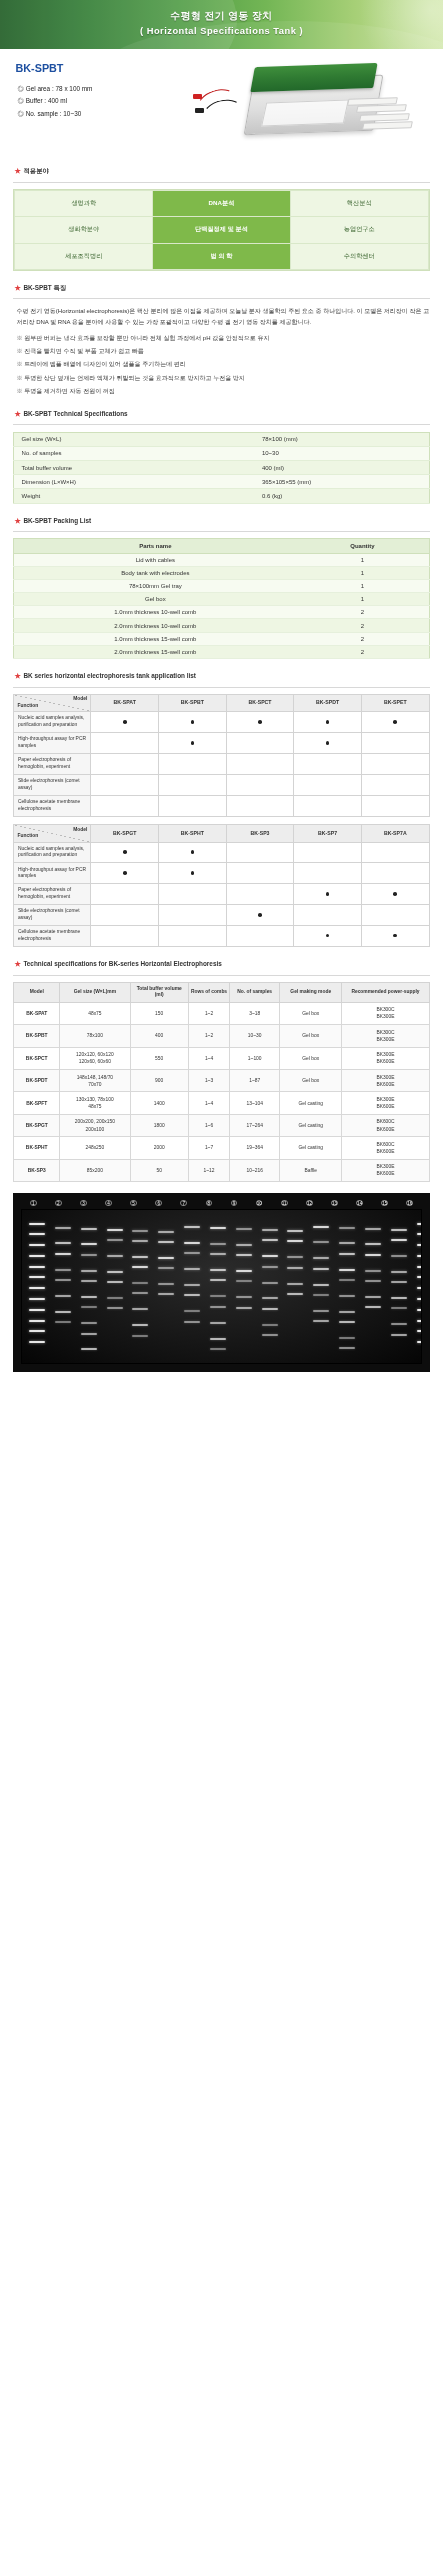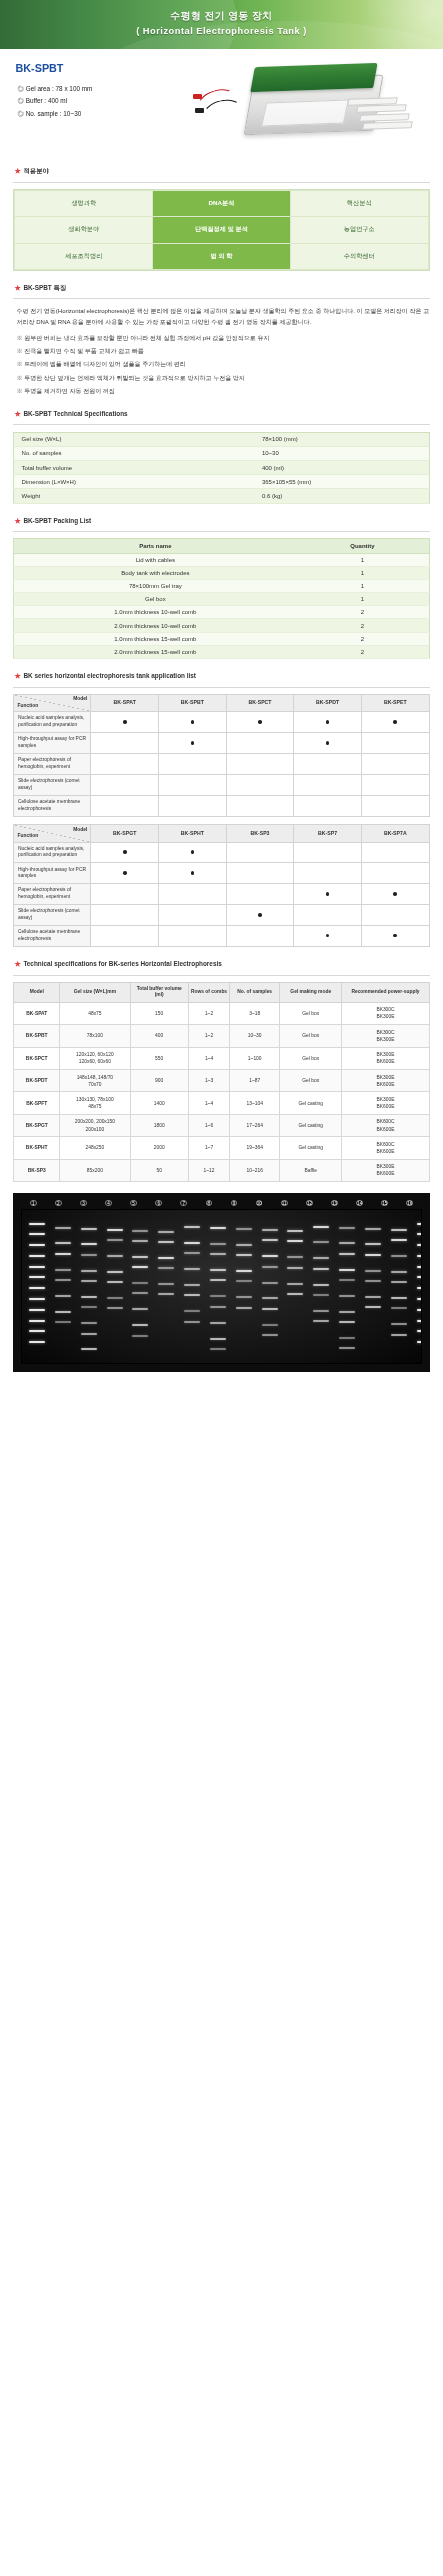--- a/index.html
+++ b/index.html
@@ -358,21 +358,21 @@
 <body>
 
 <div class="page">
 
   <div class="banner">
     <div class="swoosh1"></div>
     <div class="swoosh2"></div>
     <div class="leaf"></div>
     <div class="banner-title">
       <span>수평형 전기 영동 장치</span>
-      <span class="sub">( Horizontal Electrophoresis Tank )</span>
+      <span class="sub">( Horizontal Specifications Tank )</span>
     </div>
   </div>
 
   <div class="content">
 
     <div class="prod-title">BK-SPBT</div>
     <ul class="spec-list">
       <li>Gel area : 78 x 100 mm</li>
       <li>Buffer : 400 ml</li>
       <li>No. sample : 10~30</li>

